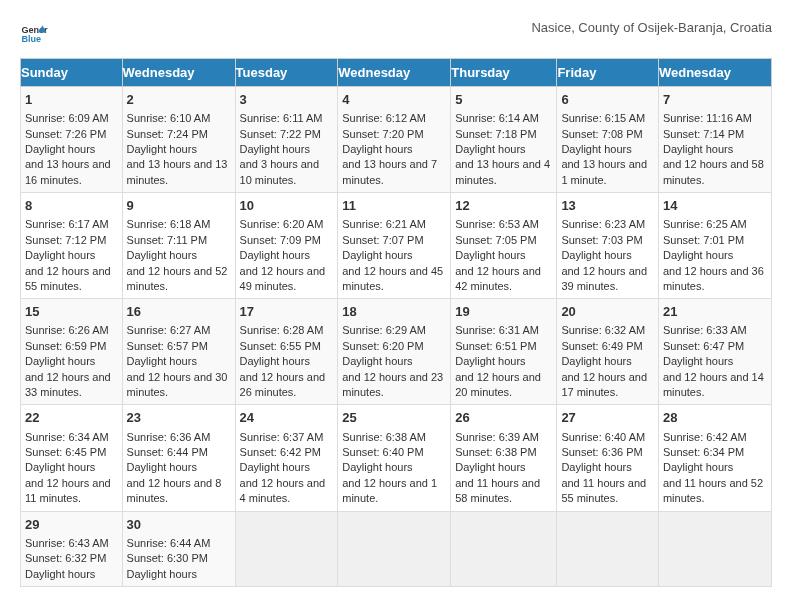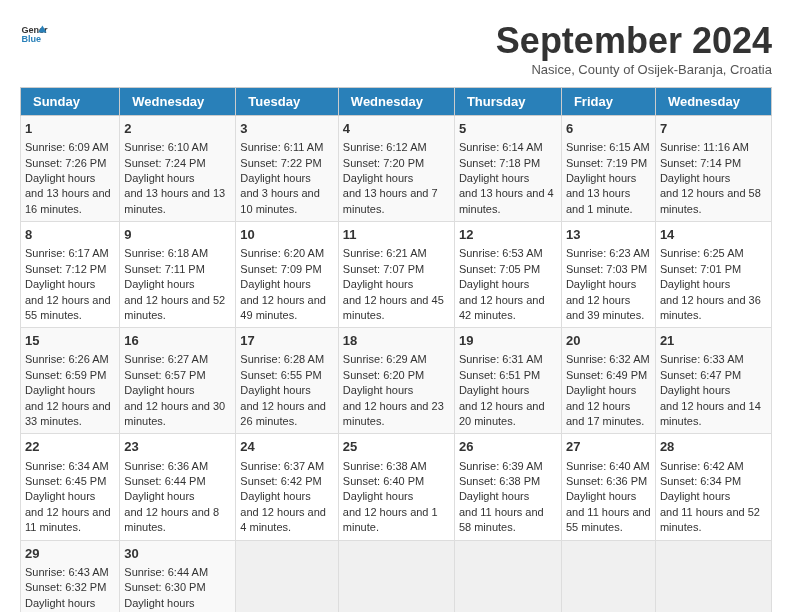--- a/index.html
+++ b/index.html
@@ -40,21 +40,21 @@
     table {
       width: 100%;
       border-collapse: collapse;
       font-size: 11px;
     }
     thead tr {
       background-color: #2980b9;
       color: white;
     }
     thead th {
-      padding: 6px 12px;
+      padding: 6px 0;
       text-align: left;
       font-size: 13px;
       font-weight: bold;
       border: 1px solid #ccc;
     }
     tbody tr {
       vertical-align: top;
     }
     tbody td {
       border: 1px solid #ddd;
@@ -84,21 +84,20 @@
 
 <div class="header-section">
   <div class="logo">
     <svg class="logo-icon" viewBox="0 0 40 40">
       <text x="2" y="18" font-size="13" font-weight="bold" fill="#333">General</text>
       <text x="2" y="32" font-size="13" font-weight="bold" fill="#2980b9">Blue</text>
       <polygon points="32,8 38,18 26,18" fill="#2980b9"></polygon>
     </svg>
   </div>
   <div class="title-section">
-    <div class="month-title">September 2024</div>
     <div class="location-title">Nasice, County of Osijek-Baranja, Croatia</div>
   </div>
 </div>
 
 <table>
   <thead>
     <tr>
       <th>Sunday</th>
       <th>Wednesday</th>
       <th>Tuesday</th>
@@ -141,21 +140,21 @@
         <td>
           <span class="day-number">5</span>
           <div>Sunrise: 6:14 AM</div>
           <div>Sunset: 7:18 PM</div>
           <div>Daylight hours</div>
           <div>and 13 hours and 4 minutes.</div>
         </td>
         <td>
           <span class="day-number">6</span>
           <div>Sunrise: 6:15 AM</div>
-          <div>Sunset: 7:19 PM</div>
+          <div>Sunset: 7:08 PM</div>
           <div>Daylight hours</div>
           <div>and 13 hours and 1 minute.</div>
         </td>
         <td>
           <span class="day-number">7</span>
           <div>Sunrise: 11:16 AM</div>
           <div>Sunset: 7:14 PM</div>
           <div>Daylight hours</div>
           <div>and 12 hours and 58 minutes.</div>
         </td>

